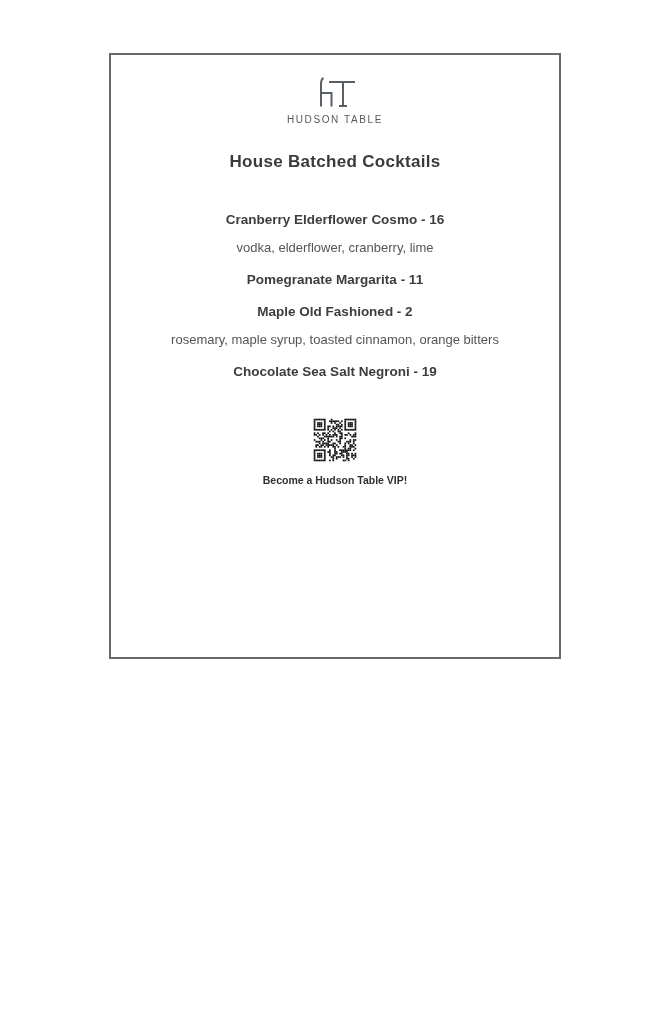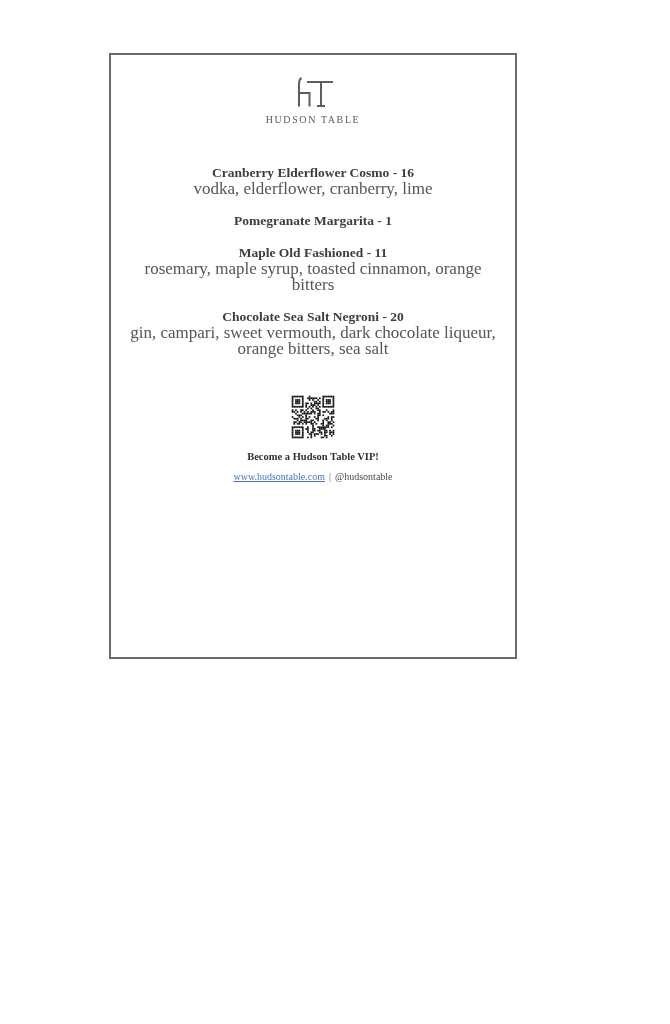--- a/index.html
+++ b/index.html
@@ -2,39 +2,39 @@
 <html><head>
 <meta charset="utf-8">
 <style>
   html,body{margin:0;padding:0;}
   body{
     width:670px;height:1024px;background:#ffffff;position:relative;
     font-family:"Liberation Sans","DejaVu Sans",sans-serif;
     -webkit-font-smoothing:antialiased;
   }
   .menu-card{
-    position:absolute;left:109px;top:53px;width:408px;height:606px;
+    position:absolute;left:109px;top:53px;width:452px;height:606px;
     border:2px solid #6a6a6a;box-sizing:border-box;
-    text-align:center;background:#ffffff;overflow:hidden;font-family:Liberation Serif, serif;
+    text-align:center;background:#ffffff;overflow:hidden;
   }
   .logo-block{margin-top:20px;}
   .logo-mark svg{display:block;margin:0 auto;}
   .brand-name{
     font-size:10px;letter-spacing:1.6px;color:#55595f;
     margin-top:3px;font-weight:400;
   }
   .menu-title{
     margin-top:27px;font-size:17px;font-weight:700;color:#3a3a3a;
     letter-spacing:0.3px;
   }
   .items{margin-top:40px;}
   .menu-item{margin-bottom:16px;line-height:16px;text-align:center;}
   .item-name{font-size:13.5px;font-weight:700;color:#3d3d3d;}
   .item-desc{
-    font-size:17px;color:#555555;margin:0 auto;max-width:446px;
+    font-size:13px;color:#555555;margin:12px auto;max-width:446px;
     padding:0 14px;
   }
   .qr-block{margin-top:37px;}
   .qr-block svg{display:block;margin:0 auto;}
   .vip-text{margin-top:11px;font-size:10.5px;font-weight:700;color:#303030;}
   .links-row{margin-top:9px;font-size:10px;color:#4a4a4a;}
   .website-link{color:#4a72c4;text-decoration:underline;cursor:pointer;}
   .link-sep{color:#6a6a6a;margin:0 4px;}
   .instagram-handle{color:#4a4a4a;}
 </style>
@@ -51,43 +51,43 @@
         <path d="M11,18 L21.5,18 L21.5,31.5"></path>
 
         <path d="M19,7 L45,7"></path>
         <path d="M33,7 L33,31"></path>
         <path d="M29,31 L37,31"></path>
       </svg>
     </div>
     <div class="brand-name">HUDSON TABLE</div>
   </div>
 
+  <div class="menu-title">House Batched Cocktails</div>
 
   <div class="items">
 
     <div class="menu-item">
       <div class="item-name">Cranberry Elderflower Cosmo - 16</div>
       <div class="item-desc">vodka, elderflower, cranberry, lime</div>
     </div>
 
     <div class="menu-item">
-      <div class="item-name">Pomegranate Margarita - 1</div>
-    </div>
-
-    <div class="menu-item">
-    </div>
-
-    <div class="menu-item">
-      <div class="item-name">Maple Old Fashioned - 11</div>
+      <div class="item-name">Pomegranate Margarita - 11</div>
+    </div>
+
+    <div class="menu-item">
+    </div>
+
+    <div class="menu-item">
+      <div class="item-name">Maple Old Fashioned - 2</div>
       <div class="item-desc">rosemary, maple syrup, toasted cinnamon, orange bitters</div>
     </div>
 
     <div class="menu-item">
-      <div class="item-name">Chocolate Sea Salt Negroni - 20</div>
-      <div class="item-desc">gin, campari, sweet vermouth, dark chocolate liqueur, orange bitters, sea salt</div>
+      <div class="item-name">Chocolate Sea Salt Negroni - 19</div>
     </div>
 
   </div>
 
   <div class="qr-block">
     <svg id="qr-svg" width="46" height="46" viewBox="0 0 54 54">
         <rect x="0" y="0" width="54" height="54" fill="#ffffff"></rect>
         <rect x="2" y="2" width="2" height="2" fill="#111111"></rect>
         <rect x="4" y="2" width="2" height="2" fill="#111111"></rect>
         <rect x="6" y="2" width="2" height="2" fill="#111111"></rect>
@@ -386,17 +386,14 @@
         <rect x="20" y="50" width="2" height="2" fill="#111111"></rect>
         <rect x="24" y="50" width="2" height="2" fill="#111111"></rect>
         <rect x="36" y="50" width="2" height="2" fill="#111111"></rect>
         <rect x="38" y="50" width="2" height="2" fill="#111111"></rect>
         <rect x="42" y="50" width="2" height="2" fill="#111111"></rect>
       </svg>
   </div>
 
   <div class="vip-text">Become a Hudson Table VIP!</div>
 
-  <div class="links-row">
-    <a class="website-link">www.hudsontable.com</a><span class="link-sep">|</span><span class="instagram-handle">@hudsontable</span>
-  </div>
 
 </div>
 
 </body></html>

